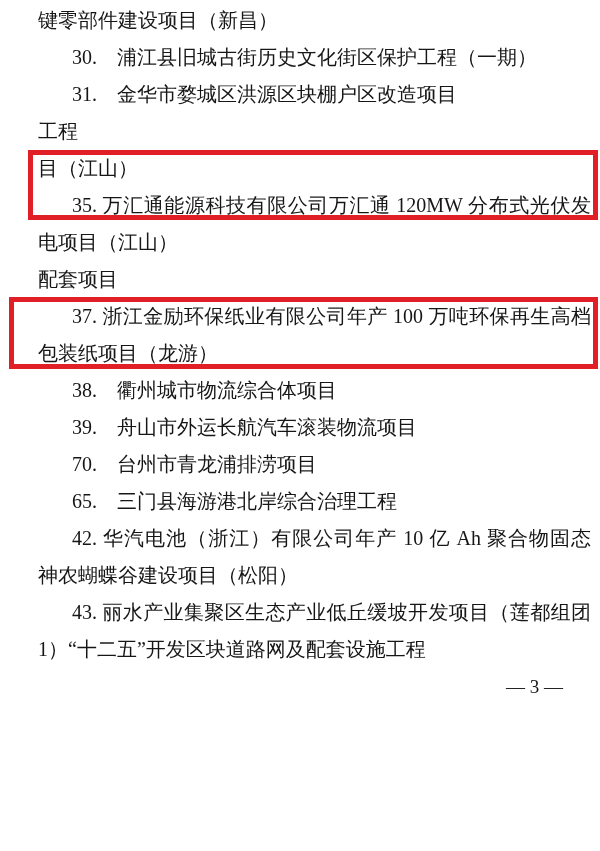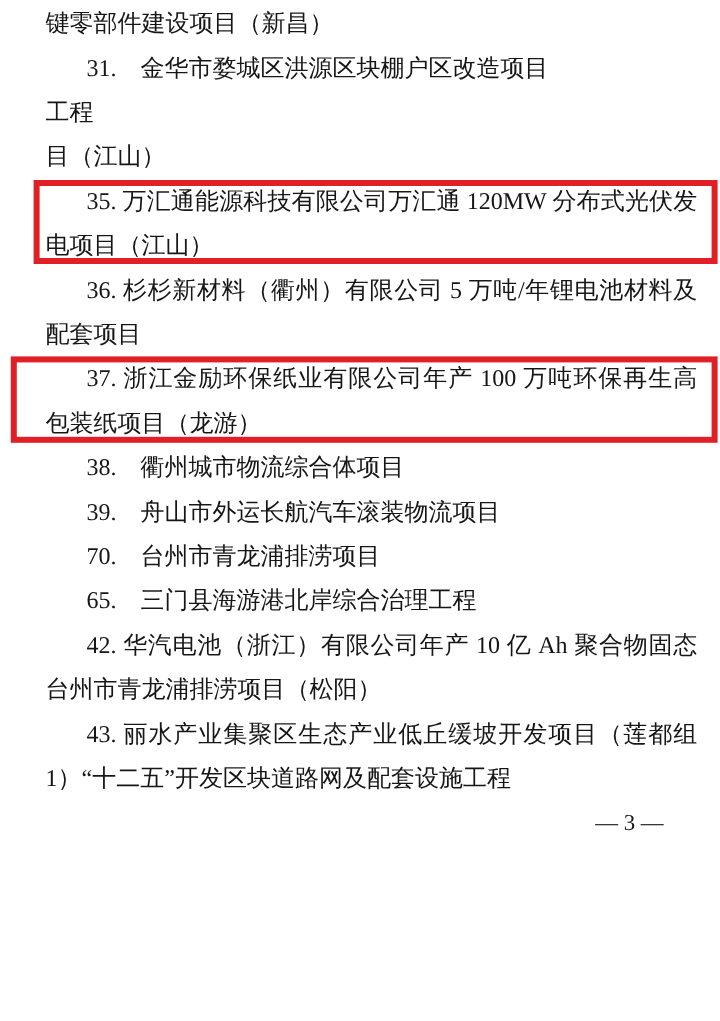--- a/index.html
+++ b/index.html
@@ -8,21 +8,21 @@
     height: 851px;
     background: #ffffff;
     position: relative;
     overflow: hidden;
     font-family: "Liberation Serif", "DejaVu Serif", serif;
     color: #161616;
   }
   .doc {
     position: absolute;
     left: 0; top: 0; right: 0; bottom: 0;
-    padding: 2px 19px 0 38px;
+    padding: 2px 9px 0 38px;
   }
   .line {
     font-size: 20px;
     line-height: 37px;
     height: 37px;
     overflow: hidden;
   }
   .first { text-indent: 34px; }
   .fill  { text-align: justify; text-align-last: justify; }
   .footer {
@@ -40,42 +40,42 @@
   .hl-33 { left: 28px; top: 150px; width: 570px; height: 70px; }
   .hl-35 { left: 9px;  top: 297px; width: 589px; height: 72px; }
 </style>
 </head>
 <body>
 
 <div class="doc">
 
   <div class="line">键零部件建设项目（新昌）</div>
 
+  <div class="line first">30.　浦江县旧城古街历史文化街区保护工程（一期）</div>
   <div class="line first">31.　金华市婺城区洪源区块棚户区改造项目</div>
 
   <div class="line">工程</div>
 
   <div class="line">目（江山）</div>
 
   <div class="line first fill">35. 万汇通能源科技有限公司万汇通 120MW 分布式光伏发</div>
   <div class="line">电项目（江山）</div>
 
-  <div class="line first fill">36. 杉杉新材料（衢州）有限公司 5 万吨/年锂电池材料及</div>
   <div class="line">配套项目</div>
 
   <div class="line first fill">37. 浙江金励环保纸业有限公司年产 100 万吨环保再生高档</div>
   <div class="line">包装纸项目（龙游）</div>
 
   <div class="line first">38.　衢州城市物流综合体项目</div>
   <div class="line first">39.　舟山市外运长航汽车滚装物流项目</div>
   <div class="line first">70.　台州市青龙浦排涝项目</div>
   <div class="line first">65.　三门县海游港北岸综合治理工程</div>
 
   <div class="line first fill">42. 华汽电池（浙江）有限公司年产 10 亿 Ah 聚合物固态</div>
-  <div class="line">台州市青龙浦排涝项目（松阳）</div>
+  <div class="line">神农蝴蝶谷建设项目（松阳）</div>
 
   <div class="line first fill">43. 丽水产业集聚区生态产业低丘缓坡开发项目（莲都组团</div>
   <div class="line">1）“十二五”开发区块道路网及配套设施工程</div>
 
   <div class="line footer">— 3 —</div>
 
 </div>
 
 <div class="hl hl-33" style="border-color: rgb(224, 31, 38);"></div>
 <div class="hl hl-35" style="border-color: rgb(224, 31, 38);"></div>

